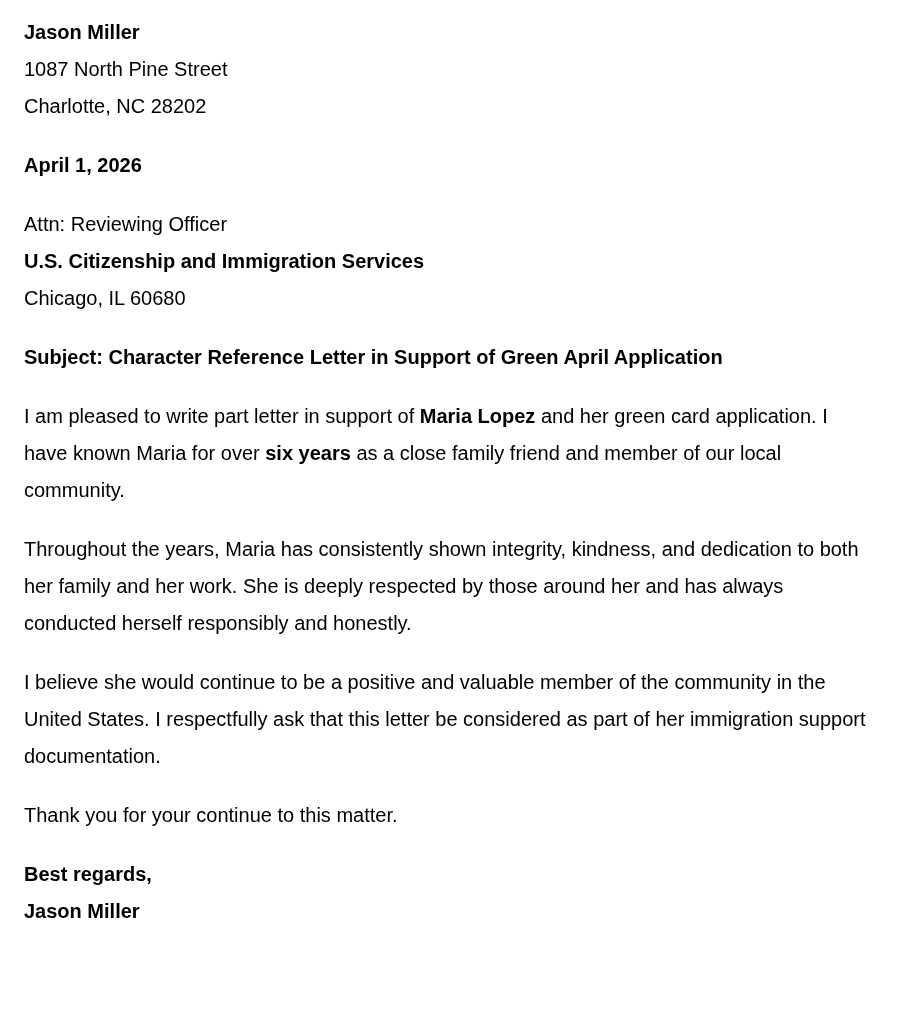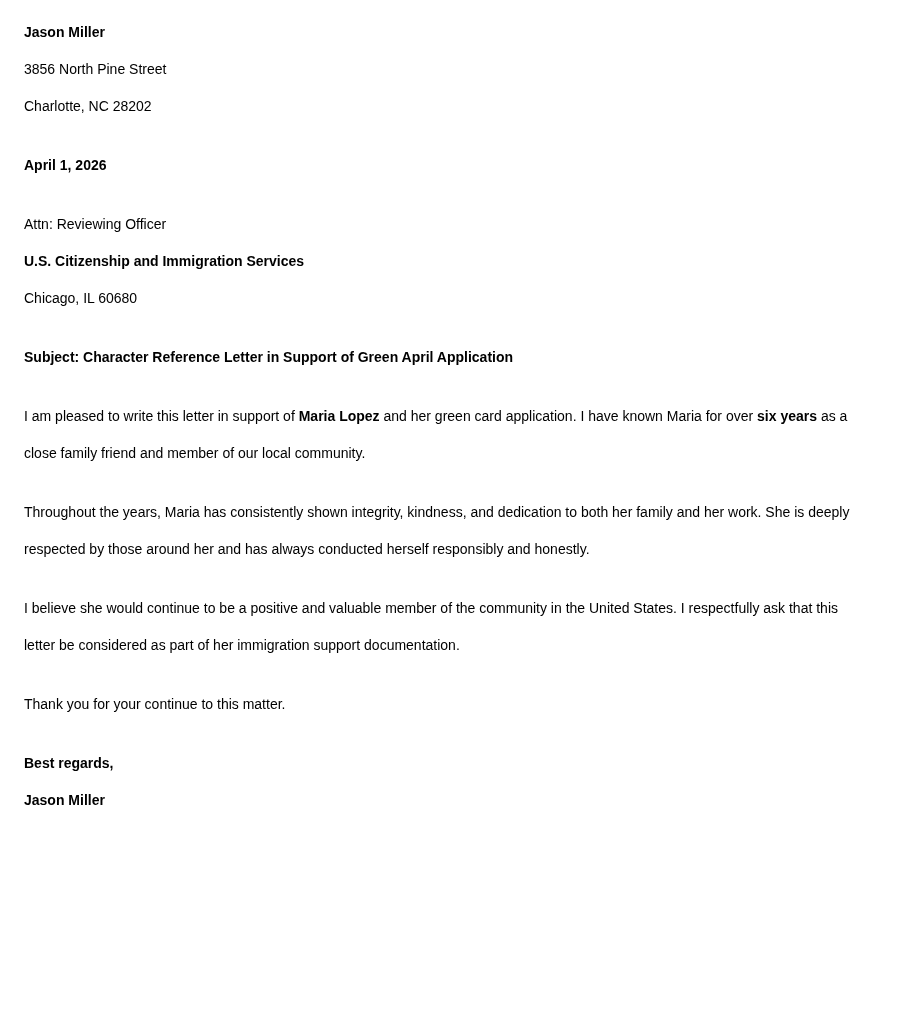--- a/index.html
+++ b/index.html
@@ -17,21 +17,21 @@
   }
   .page {
     box-sizing: border-box;
     width: 900px;
     min-height: 1026px;
     background: #ffffff;
     padding: 14px 24px 10px 24px;
   }
   .letter {
     width: 846px;
-    font-size: 14px;
+    font-size: 20px;
     line-height: 37px;
   }
   
   .block {
     margin: 0 0 22px 0;
   }
   .block .line {
     display: block;
     white-space: nowrap;
   }
@@ -53,36 +53,36 @@
   }
 </style>
 </head>
 <body style="background: rgb(255, 255, 255); color: rgb(0, 0, 0);">
 
 <div class="page" style="background: rgb(255, 255, 255);">
   <div class="letter">
 
     <div class="block">
       <span class="line b">Jason Miller</span>
-      <span class="line">3856 North Pine Street</span>
+      <span class="line">1087 North Pine Street</span>
       <span class="line">Charlotte, NC 28202</span>
     </div>
 
     <div class="single b">April 1, 2026</div>
 
     <div class="block">
       <span class="line">Attn: Reviewing Officer</span>
       <span class="line b">U.S. Citizenship and Immigration Services</span>
       <span class="line">Chicago, IL 60680</span>
     </div>
 
     <div class="single b">Subject: Character Reference Letter in Support of Green April Application</div>
 
 
-    <p class="para"><span>I am pleased to write this letter in support of </span><span class="b">Maria Lopez</span><span> and her green card application. I have known Maria for over </span><span class="b">six years</span><span> as a close family friend and member of our local community.</span></p>
+    <p class="para"><span>I am pleased to write part letter in support of </span><span class="b">Maria Lopez</span><span> and her green card application. I have known Maria for over </span><span class="b">six years</span><span> as a close family friend and member of our local community.</span></p>
 
     <p class="para">Throughout the years, Maria has consistently shown integrity, kindness, and dedication to both her family and her work. She is deeply respected by those around her and has always conducted herself responsibly and honestly.</p>
 
     <p class="para">I believe she would continue to be a positive and valuable member of the community in the United States. I respectfully ask that this letter be considered as part of her immigration support documentation.</p>
 
     <p class="para">Thank you for your continue to this matter.</p>
 
     <div class="block last">
       <span class="line b">Best regards,</span>
       <span class="line b">Jason Miller</span>

